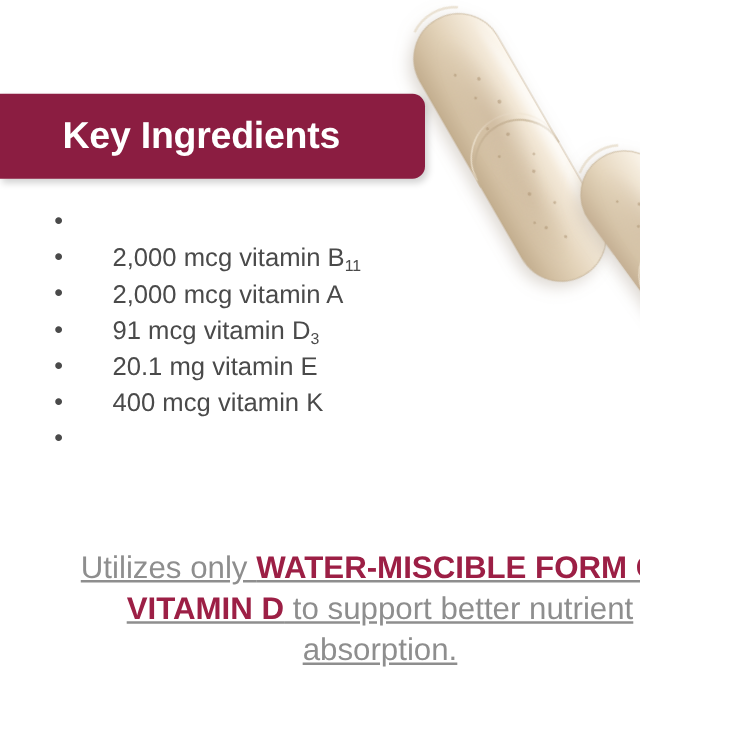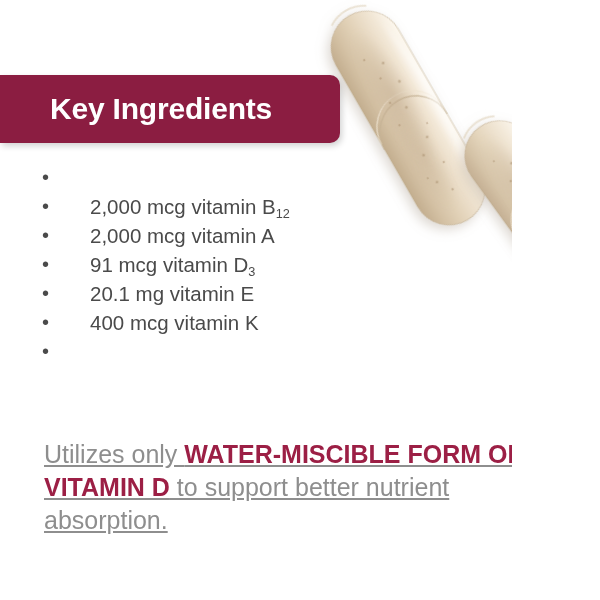--- a/index.html
+++ b/index.html
@@ -14,20 +14,21 @@
     overflow: hidden;
     position: relative;
   }
 
   #page {
     position: relative;
     width: 512px;
     height: 600px;
     background: #ffffff;
     overflow: hidden;
+    text-align: center;
   }
 
   
   .capsule-layer {
     position: absolute;
     left: 0; top: 0;
     width: 600px;
     height: 600px;
     pointer-events: none;
   }
@@ -214,21 +215,21 @@
   </div>
 
   <div class="ingredients">
 
     <div class="ing-row">
       <span class="ing-bullet">•</span>
     </div>
 
     <div class="ing-row">
       <span class="ing-bullet">•</span>
-      <span class="ing-text"><span>2,000 mcg vitamin B</span><sub>12</sub></span>
+      <span class="ing-text"><span>2,000 mcg vitamin B</span><sub>11</sub></span>
     </div>
 
     <div class="ing-row">
       <span class="ing-bullet">•</span>
       <span class="ing-text"><span>2,000 mcg vitamin A</span></span>
     </div>
 
     <div class="ing-row">
       <span class="ing-bullet">•</span>
       <span class="ing-text"><span>91 mcg vitamin D</span><sub>3</sub></span>

